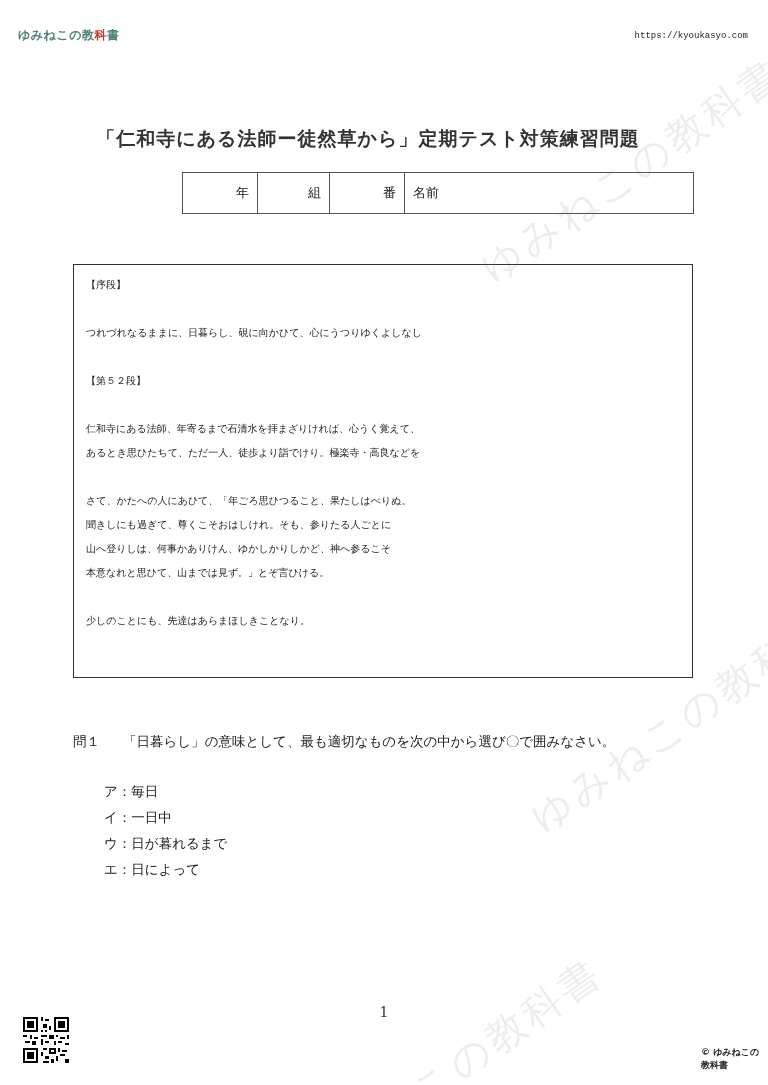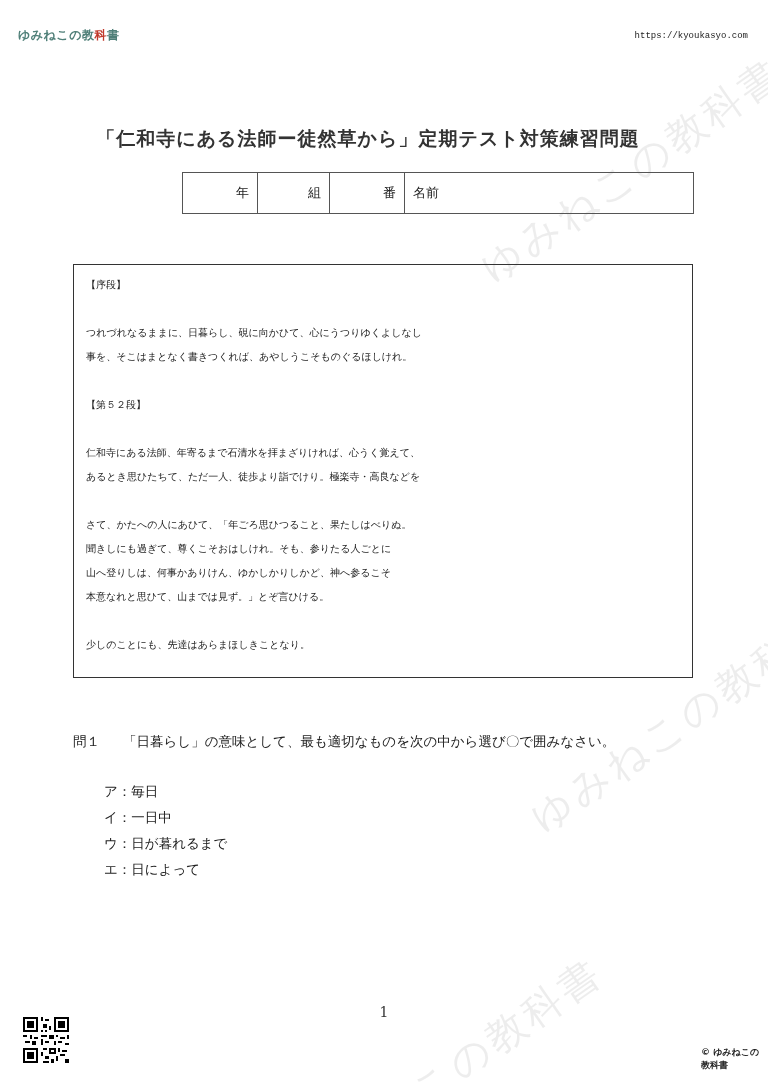--- a/index.html
+++ b/index.html
@@ -79,21 +79,20 @@
     <td class="r" style="width:58px"><span>番</span></td>
     <td><span>名前</span></td>
   </tr>
 </tbody>
   </table>
 
 <div class="textbox">
   <p class="para">【序段】</p>
   <div class="gap"></div>
   <p class="para">つれづれなるままに、日暮らし、硯に向かひて、心にうつりゆくよしなし</p>
-  <p class="para">事を、そこはまとなく書きつくれば、あやしうこそものぐるほしけれ。</p>
   <div class="gap"></div>
   <p class="para">【第５２段】</p>
   <div class="gap"></div>
   <p class="para">仁和寺にある法師、年寄るまで石清水を拝まざりければ、心うく覚えて、</p>
   <p class="para">あるとき思ひたちて、ただ一人、徒歩より詣でけり。極楽寺・高良などを</p>
   <div class="gap"></div>
   <p class="para">さて、かたへの人にあひて、「年ごろ思ひつること、果たしはべりぬ。</p>
   <p class="para">聞きしにも過ぎて、尊くこそおはしけれ。そも、参りたる人ごとに</p>
   <p class="para">山へ登りしは、何事かありけん、ゆかしかりしかど、神へ参るこそ</p>
   <p class="para">本意なれと思ひて、山までは見ず。」とぞ言ひける。</p>

